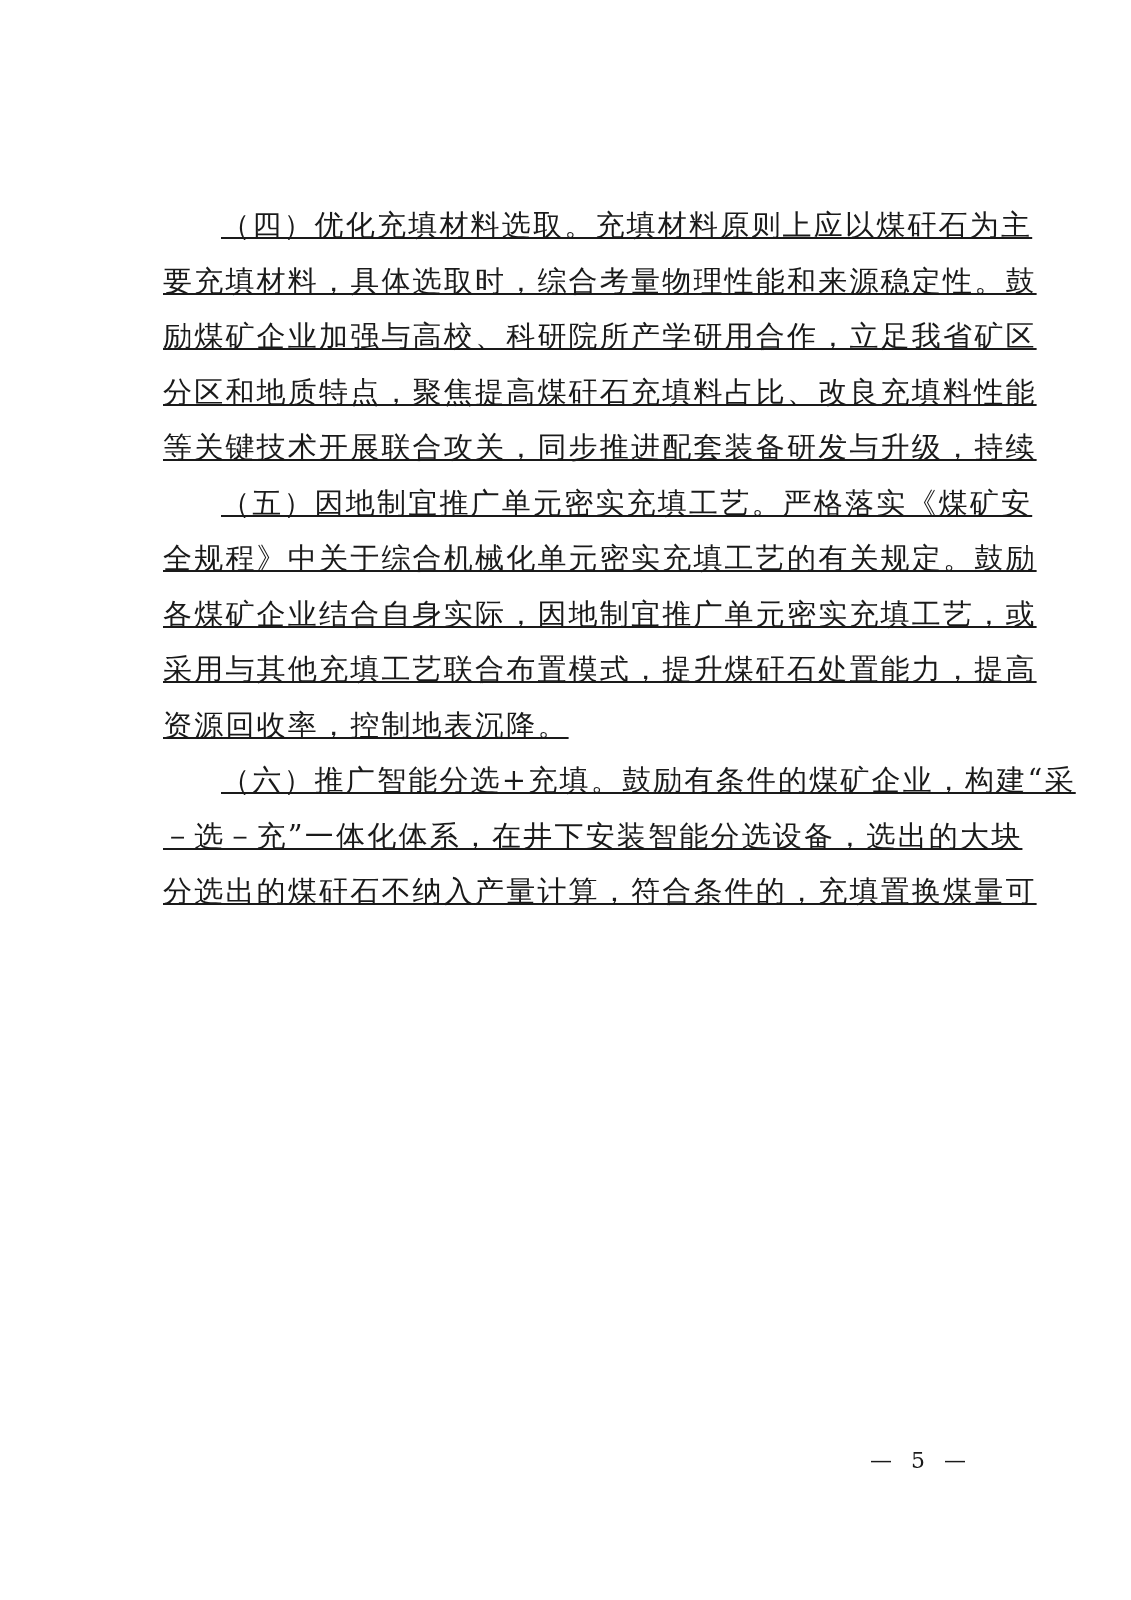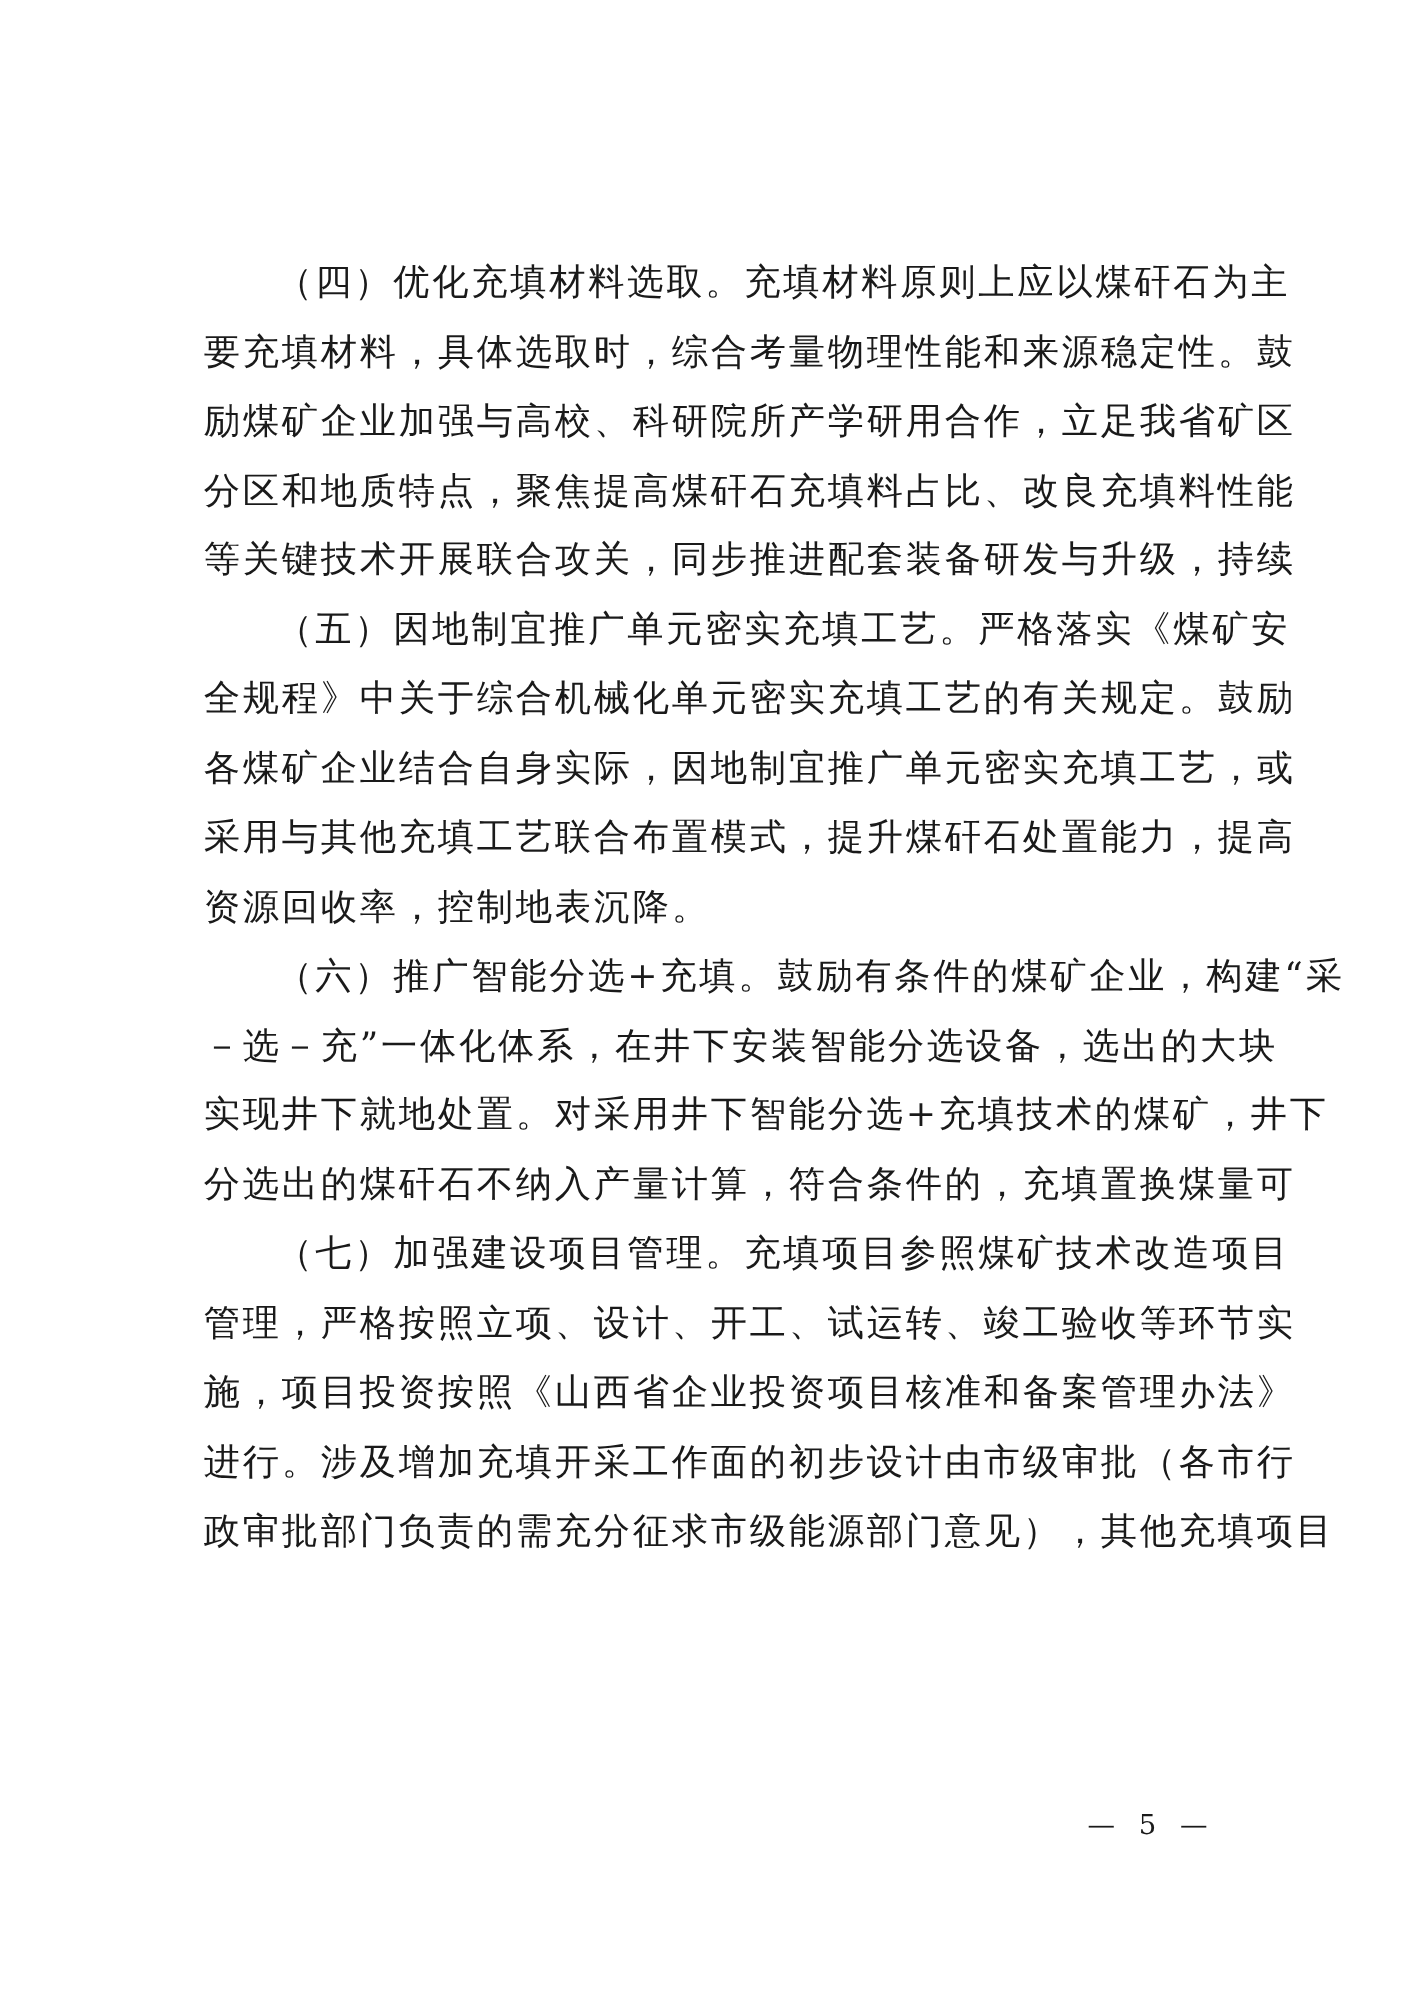--- a/index.html
+++ b/index.html
@@ -1,20 +1,20 @@
 <!DOCTYPE html>
 <html><head>
 <meta charset="utf-8">
 <style>
   html, body { margin: 0; padding: 0; background: #ffffff; }
   body { width: 1131px; height: 1600px; position: relative; overflow: hidden;
          font-family: "DejaVu Serif", "Liberation Serif", serif; color: #1a1a1a; }
   .page { position: absolute; left: 163px; top: 198px; width: 800px; }
   .line { height: 55.5px; line-height: 55.5px; font-size: 29px; letter-spacing: 2.2px;
-          white-space: nowrap; overflow: visible; }
+          white-space: nowrap; overflow: visible; text-decoration: underline; }
   .para .line:first-child { text-indent: 58px; }
   .pagenum { position: absolute; left: 870px; top: 1448px; font-size: 22px; letter-spacing: 6px; }
 </style>
 </head>
 <body>
 
 <div class="page">
   <div class="para">
     <div class="line">（四）优化充填材料选取。充填材料原则上应以煤矸石为主</div>
     <div class="line">要充填材料，具体选取时，综合考量物理性能和来源稳定性。鼓</div>
@@ -25,25 +25,17 @@
   <div class="para">
     <div class="line">（五）因地制宜推广单元密实充填工艺。严格落实《煤矿安</div>
     <div class="line">全规程》中关于综合机械化单元密实充填工艺的有关规定。鼓励</div>
     <div class="line">各煤矿企业结合自身实际，因地制宜推广单元密实充填工艺，或</div>
     <div class="line">采用与其他充填工艺联合布置模式，提升煤矸石处置能力，提高</div>
     <div class="line">资源回收率，控制地表沉降。</div>
   </div>
   <div class="para">
     <div class="line">（六）推广智能分选+充填。鼓励有条件的煤矿企业，构建“采</div>
     <div class="line">－选－充”一体化体系，在井下安装智能分选设备，选出的大块</div>
-    <div class="line">实现井下就地处置。对采用井下智能分选+充填技术的煤矿，井下</div>
     <div class="line">分选出的煤矸石不纳入产量计算，符合条件的，充填置换煤量可</div>
-  </div>
-  <div class="para">
-    <div class="line">（七）加强建设项目管理。充填项目参照煤矿技术改造项目</div>
-    <div class="line">管理，严格按照立项、设计、开工、试运转、竣工验收等环节实</div>
-    <div class="line">施，项目投资按照《山西省企业投资项目核准和备案管理办法》</div>
-    <div class="line">进行。涉及增加充填开采工作面的初步设计由市级审批（各市行</div>
-    <div class="line">政审批部门负责的需充分征求市级能源部门意见），其他充填项目</div>
   </div>
 </div>
 
 <div class="pagenum">— 5 —</div>
 
 </body></html>

